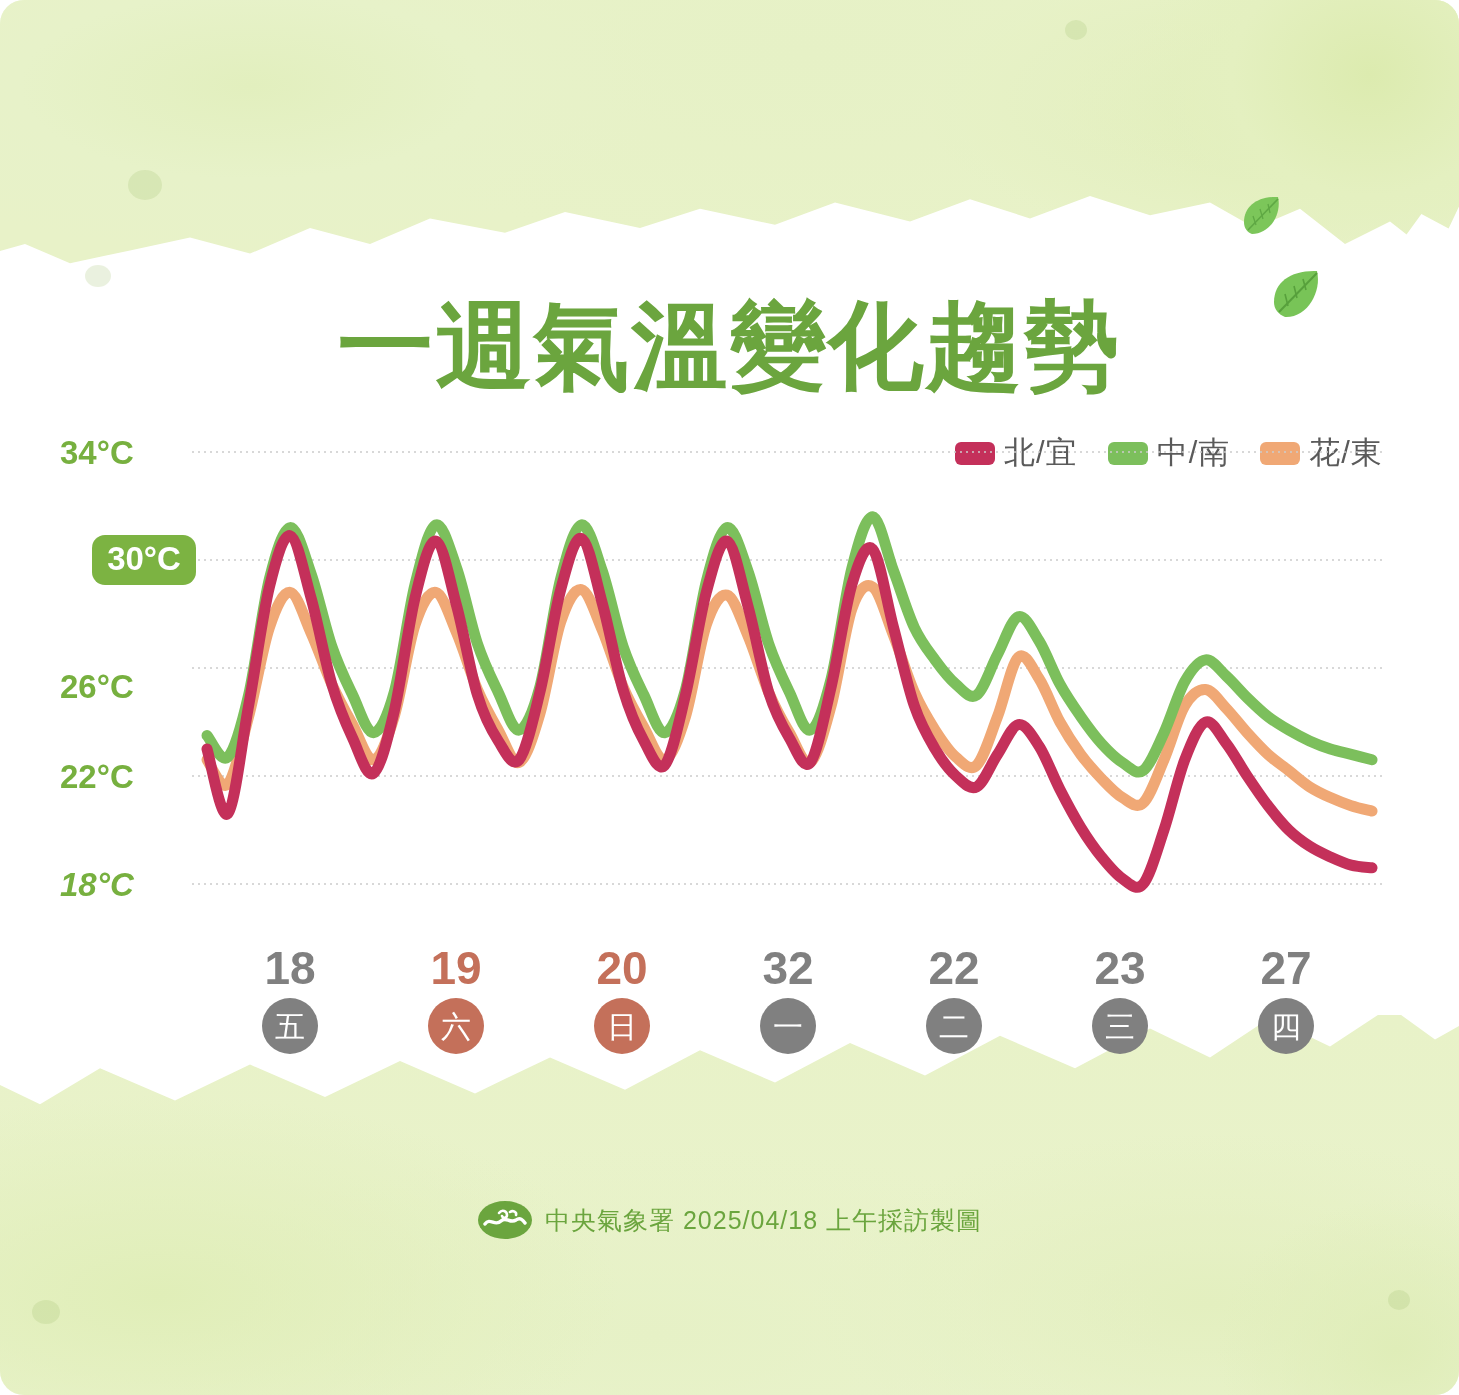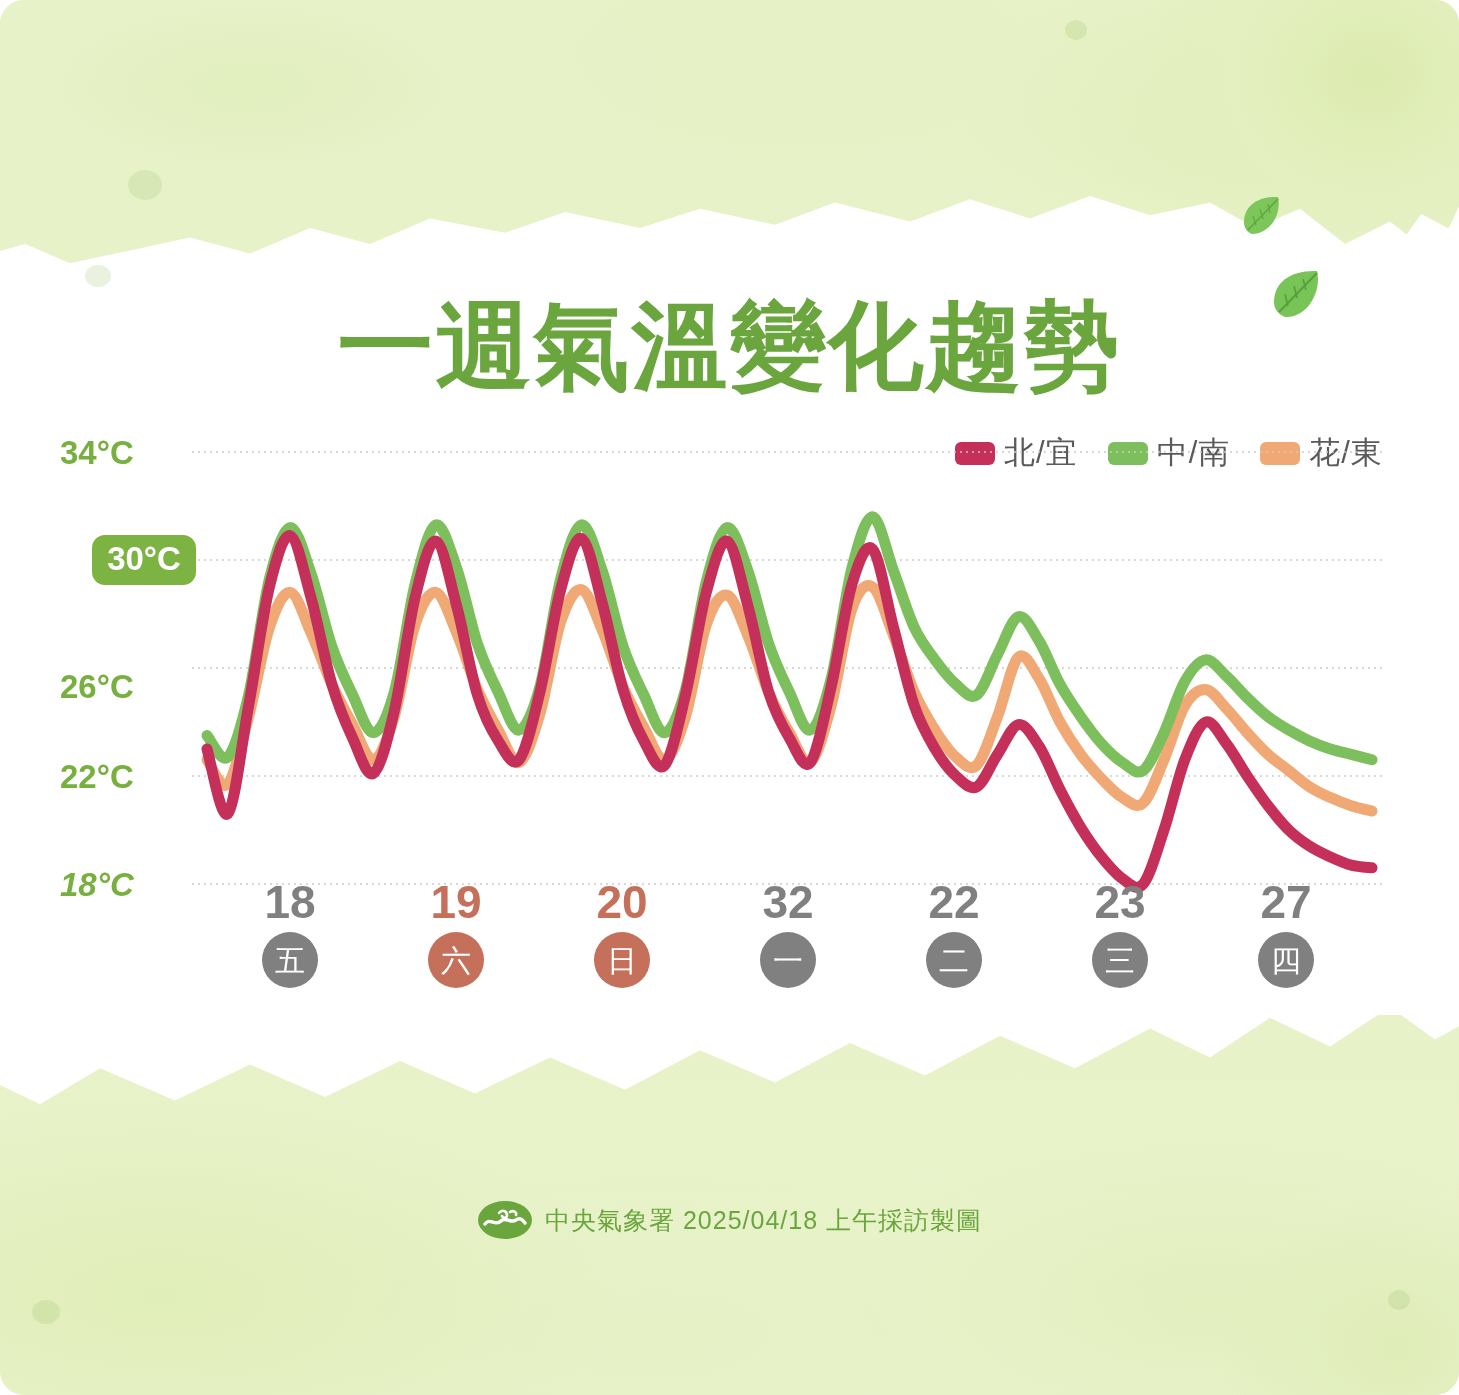--- a/index.html
+++ b/index.html
@@ -118,21 +118,21 @@
     text-align: center;
     color: #ffffff;
     background: #7cb342;
     border-radius: 13px;
     padding: 5px 0 7px 0;
   }
 
   
   #xaxis {
     position: absolute;
-    left: 0; top: 876px;
+    left: 0; top: 942px;
     width: 1349px; height: 130px;
   }
   .day {
     position: absolute;
     width: 130px;
     text-align: center;
   }
   .day-num {
     font-size: 46px;
     font-weight: 600;

